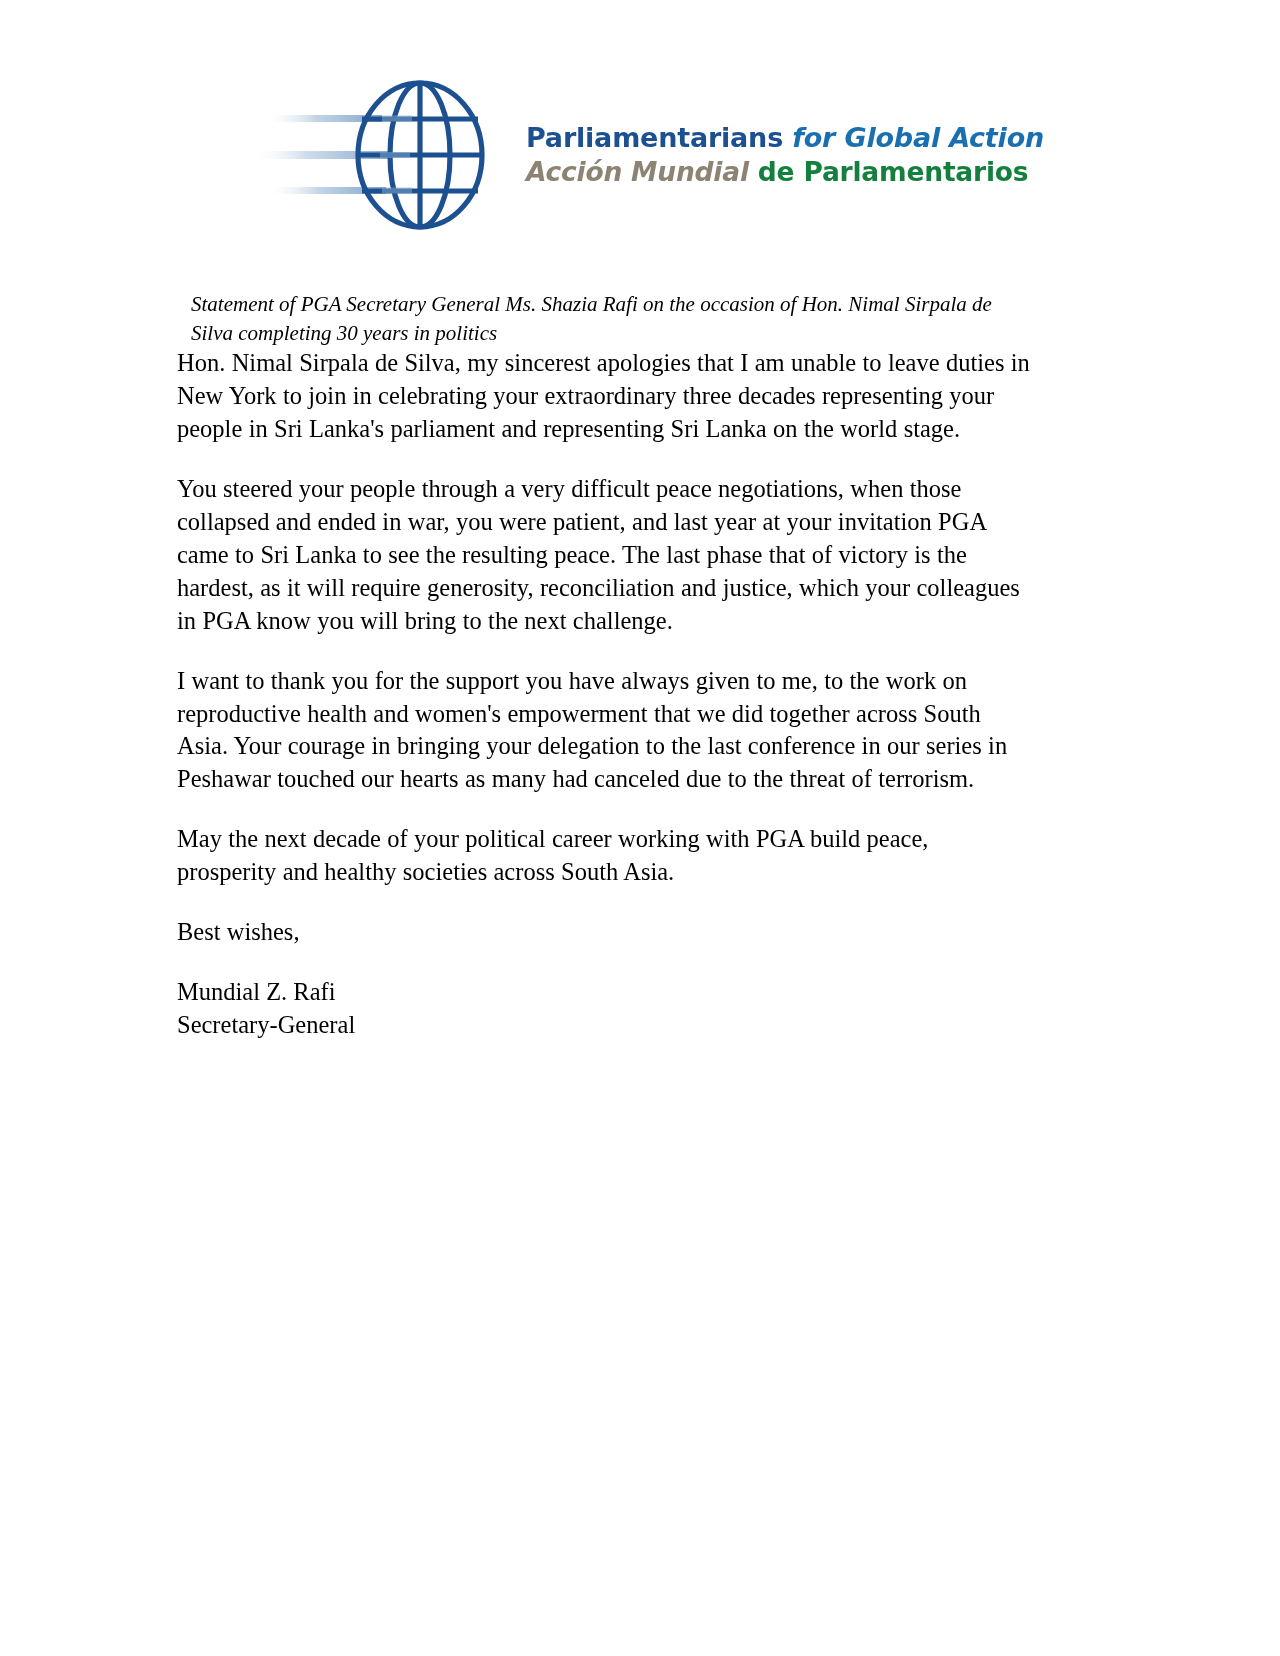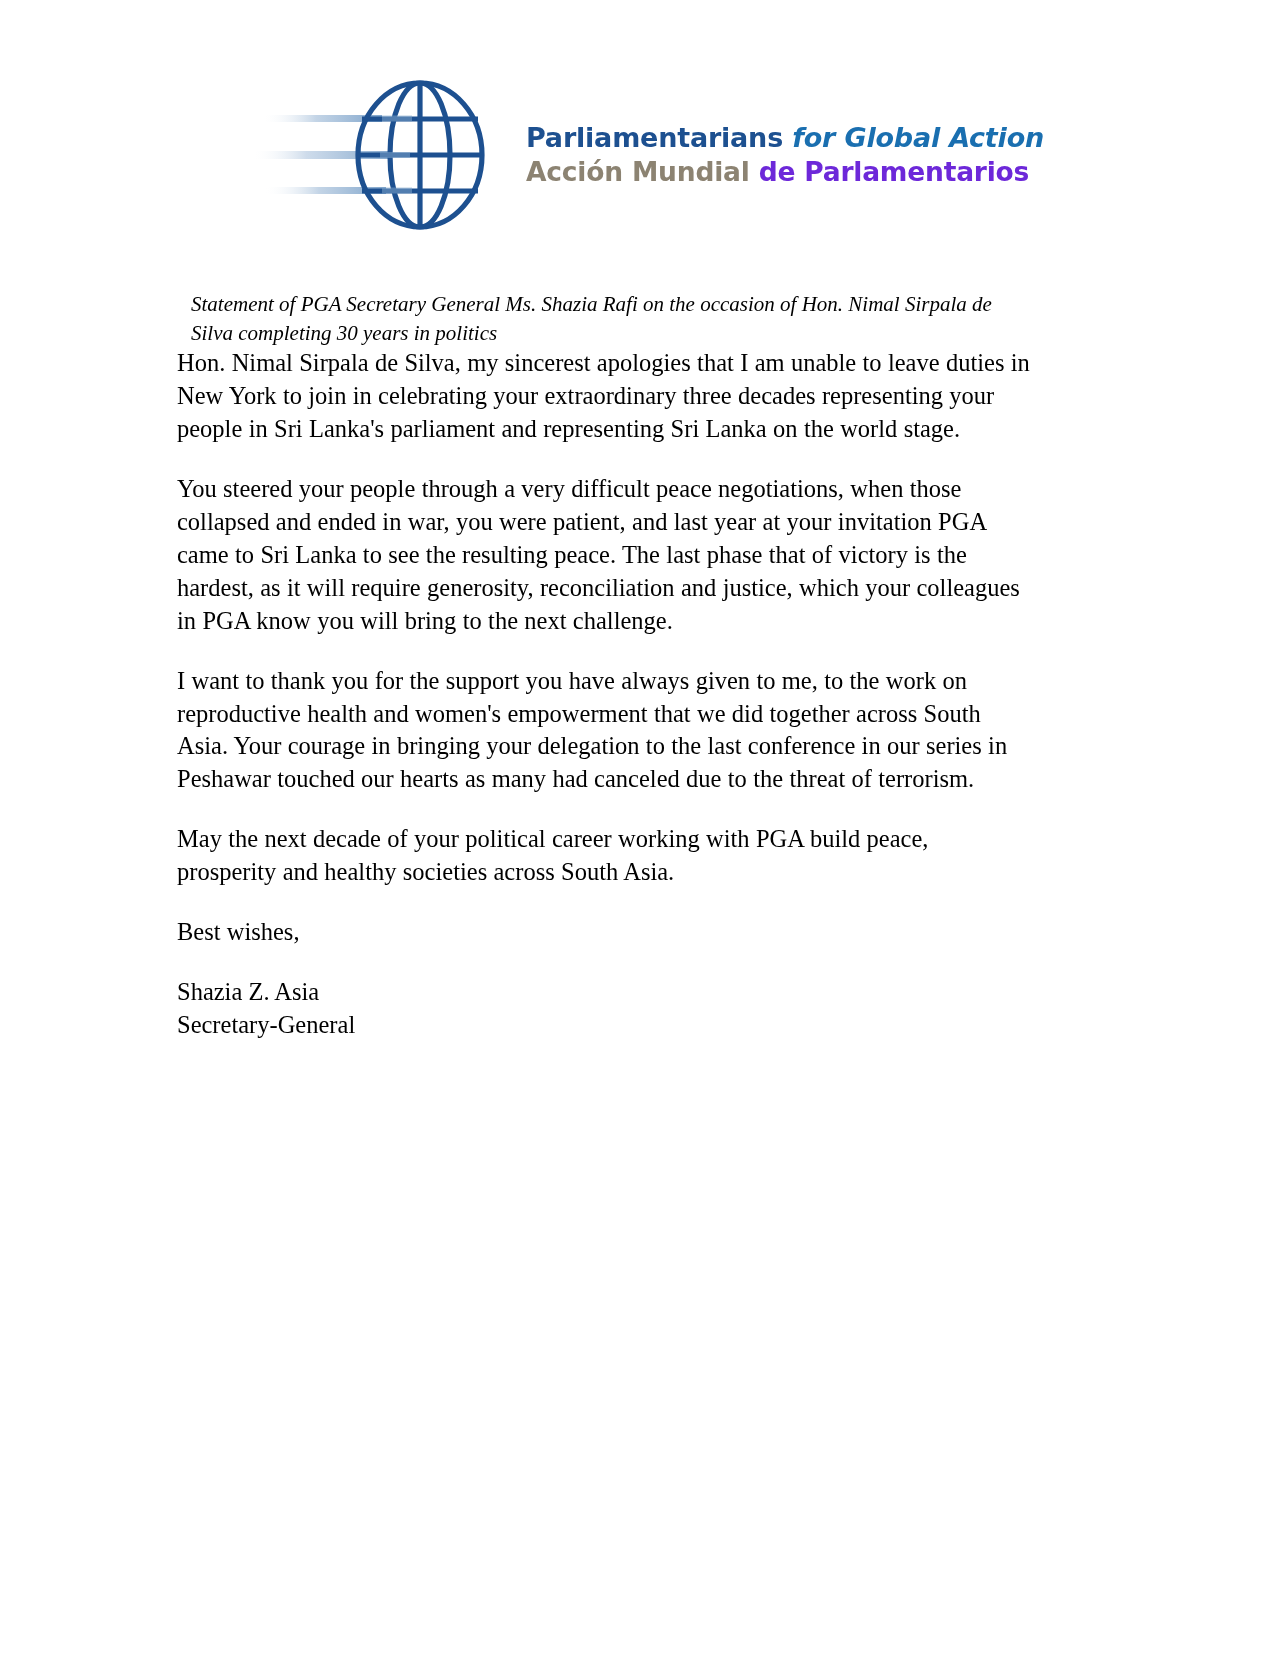--- a/index.html
+++ b/index.html
@@ -63,23 +63,24 @@
     font-weight: 700;
   }
   .lt-blue-ital {
     color: #1a6fb0;
     font-weight: 700;
     font-style: italic;
   }
   .lt-taupe-ital {
     color: #8c8372;
     font-weight: 700;
+    font-style: italic;
   }
   .lt-taupe-bold {
-    color: #6d28d9;
+    color: #15803d;
     font-weight: 700;
   }
 
   
   .doc {
     position: absolute;
     left: 177px;
     top: 290px;
     width: 856px;
   }
@@ -178,19 +179,19 @@
 
     <div class="body-block">
       <p class="para">Hon. Nimal Sirpala de Silva, my sincerest apologies that I am unable to leave duties in New York to join in celebrating your extraordinary three decades representing your people in Sri Lanka's parliament and representing Sri Lanka on the world stage.</p>
       <p class="para">You steered your people through a very difficult peace negotiations, when those collapsed and ended in war, you were patient, and last year at your invitation PGA came to Sri Lanka to see the resulting peace. The last phase that of victory is the hardest, as it will require generosity, reconciliation and justice, which your colleagues in PGA know you will bring to the next challenge.</p>
       <p class="para">I want to thank you for the support you have always given to me, to the work on reproductive health and women's empowerment that we did together across South Asia. Your courage in bringing your delegation to the last conference in our series in Peshawar touched our hearts as many had canceled due to the threat of terrorism.</p>
       <p class="para">May the next decade of your political career working with PGA build peace, prosperity and healthy societies across South Asia.</p>
 
       <div class="closing">Best wishes,</div>
 
       <div class="sig-block">
-        <div class="sig-line">Shazia Z. Asia</div>
+        <div class="sig-line">Mundial Z. Rafi</div>
         <div class="sig-line">Secretary-General</div>
       </div>
     </div>
   </div>
 
 </div>
 
 </body></html>

